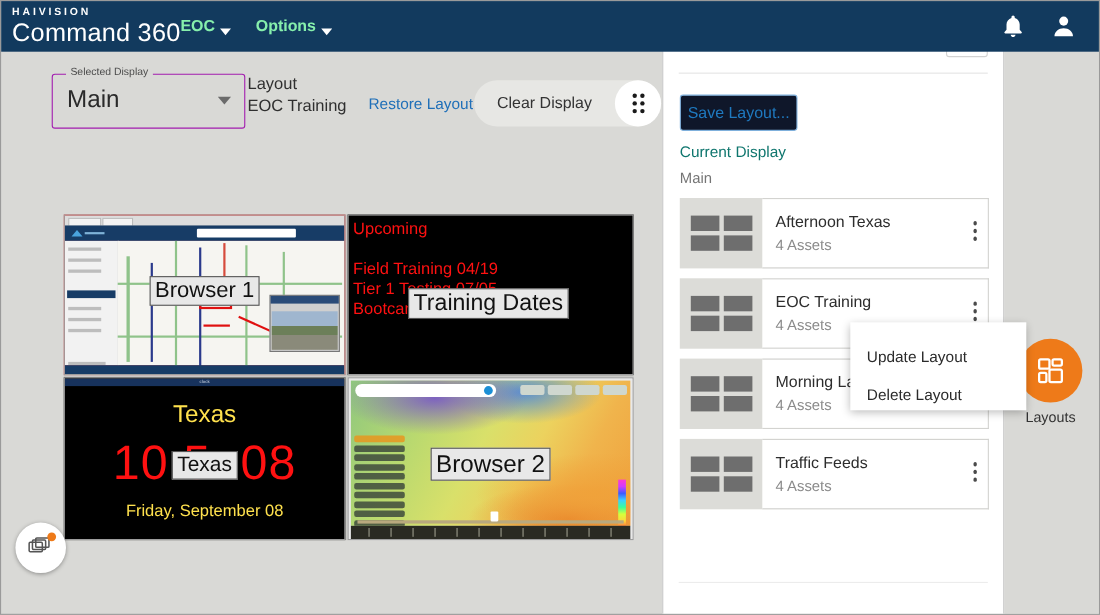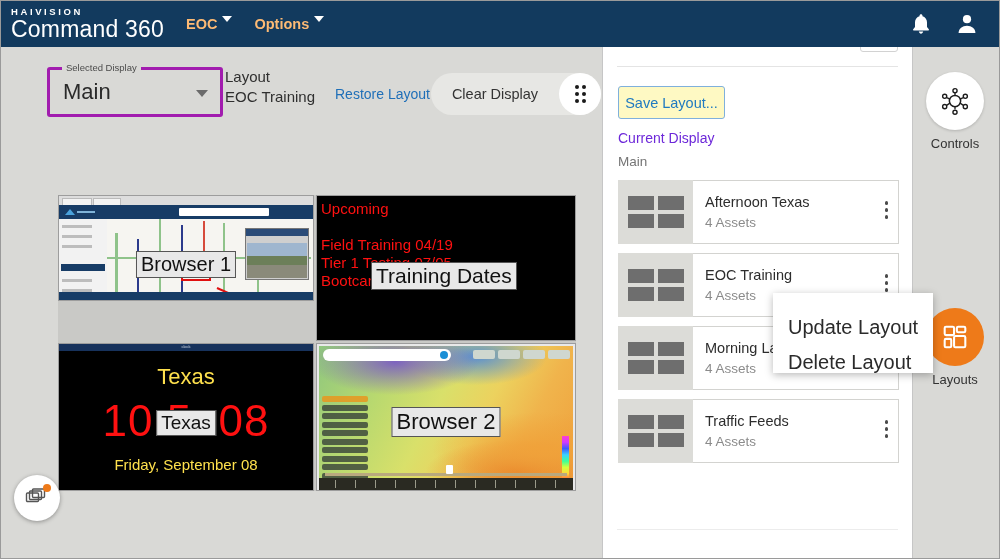--- a/index.html
+++ b/index.html
@@ -8,50 +8,50 @@
     font-family:"Liberation Sans","DejaVu Sans",sans-serif;
     background:#d9d9d6;
     -webkit-font-smoothing:antialiased;
   }
   #app{position:relative;width:1000px;height:559px;overflow:hidden;background:#d9d9d6;
        border:1px solid #9a9a9a;box-sizing:border-box;}
 
   
   .topbar{position:absolute;left:0;top:0;width:1000px;height:46px;background:#123a5e;
           display:flex;align-items:center;box-sizing:border-box;padding:0 0 0 10px;z-index:30;}
-  .brand{display:flex;flex-direction:column;justify-content:center;line-height:1;margin-right:22px;}
+  .brand{display:flex;flex-direction:column;justify-content:center;line-height:1;}
   .brand-sup{color:#ffffff;font-size:9.5px;letter-spacing:2.6px;font-weight:bold;margin-bottom:2px;}
   .brand-main{color:#ffffff;font-size:23px;letter-spacing:.2px;font-weight:400;}
-  .navitem{color:#fdba74;font-size:14.5px;font-weight:bold;margin-right:22px;display:flex;align-items:flex-start;gap:5px;cursor:pointer;}
+  .navitem{color:#86efac;font-size:14.5px;font-weight:bold;margin-right:22px;display:flex;align-items:flex-end;gap:5px;cursor:pointer;}
   .chev{display:inline-block;width:0;height:0;border-left:5px solid transparent;border-right:5px solid transparent;border-top:6px solid #fff;}
   .topbar-right{margin-left:auto;display:flex;align-items:center;gap:22px;padding-right:22px;}
   .ic-white{width:24px;height:24px;fill:#ffffff;display:block;cursor:pointer;}
 
   
   .toolbar{position:absolute;left:0;top:46px;width:600px;height:78px;}
   .disp-select{position:absolute;left:46px;top:20px;width:176px;height:50px;
-               border:3px solid #a21caf;border-radius:3px;background:transparent;box-sizing:border-box;cursor:pointer;}
+               border:1px solid #a21caf;border-radius:3px;background:transparent;box-sizing:border-box;cursor:pointer;}
   .disp-legend{position:absolute;left:12px;top:-8px;background:#d9d9d6;padding:0 4px;font-size:9.5px;color:#4b4b4b;}
   .disp-value{position:absolute;left:13px;top:9px;font-size:22px;color:#2a2a2a;}
   .disp-caret{position:absolute;right:12px;top:20px;width:0;height:0;
               border-left:6px solid transparent;border-right:6px solid transparent;border-top:7px solid #6b6b6b;}
   .layout-info{position:absolute;left:224px;top:70px;font-size:15px;color:#2f2f2f;line-height:20px;}
   .restore-link{position:absolute;left:334px;top:85px;font-size:14px;color:#1f6fb8;cursor:pointer;}
   .pillgroup{position:absolute;left:430px;top:72px;height:42px;width:170px;
              background:#e7e7e4;border-radius:21px;display:flex;align-items:center;}
   .clear-btn{flex:1;text-align:center;font-size:14.5px;color:#333;cursor:pointer;}
   .dots-btn{width:42px;height:42px;border-radius:50%;background:#ffffff;display:flex;
             align-items:center;justify-content:center;cursor:pointer;margin-right:0;}
   .dotgrid{display:grid;grid-template-columns:repeat(2,4px);grid-template-rows:repeat(3,4px);gap:3px;}
   .dotgrid i{width:4px;height:4px;background:#1a1a1a;border-radius:50%;display:block;}
 
   
   .wall{position:absolute;left:57px;top:194px;width:518px;height:296px;background:#c9c9c6;}
   .cell{position:absolute;box-sizing:border-box;overflow:hidden;}
-  .cell-tl{left:0;top:0;width:256px;height:106px;border:1px solid #9d9d9d;background:#ef4444;}
+  .cell-tl{left:0;top:0;width:256px;height:146px;border:1px solid #9d9d9d;background:#ef4444;}
   .cell-tr{left:258px;top:0;width:260px;height:146px;border:1px solid #9d9d9d;background:#000;}
   .cell-bl{left:0;top:148px;width:256px;height:148px;border:1px solid #9d9d9d;background:#000;}
   .cell-br{left:258px;top:148px;width:260px;height:148px;border:1px solid #9d9d9d;background:#e6e6e6;}
 
   .ovl{position:absolute;background:#e8e8e8;color:#111;font-size:17px;padding:1px 4px;
        border:1px solid #555;white-space:nowrap;font-family:"Liberation Sans",sans-serif;}
 
   
   .b1-chrome{position:absolute;left:0;top:0;width:100%;height:9px;background:#ddd;border-bottom:1px solid #bbb;}
   .b1-tab{position:absolute;left:3px;top:1.5px;width:28px;height:6px;background:#f3f3f3;border:1px solid #bbb;}
@@ -125,40 +125,40 @@
   
   .panel{position:absolute;left:601px;top:1px;width:311px;height:557px;background:#ffffff;
          border:1px solid #c6c6c6;box-sizing:border-box;z-index:28;}
   .panel-head{position:relative;height:63px;}
   .panel-title{position:absolute;left:15px;top:16px;font-size:25px;color:#2b2b2b;font-weight:400;}
   .pin-btn{position:absolute;right:14px;top:11px;width:36px;height:36px;border:1px solid #d2d2d2;
            border-radius:3px;background:#fff;display:flex;align-items:center;justify-content:center;cursor:pointer;}
   .pin-btn svg{width:17px;height:17px;fill:#6f6f6f;}
   .panel-div{position:absolute;left:14px;right:14px;top:63px;height:1px;background:#e4e4e4;}
   .save-btn{position:absolute;left:15px;top:83px;width:105px;height:31px;border:1px solid #7fb0dc;
-            border-radius:3px;background:#fef9c3;color:#1f7ac0;font-size:14.5px;display:flex;
+            border-radius:3px;background:#0f172a;color:#1f7ac0;font-size:14.5px;display:flex;
             align-items:center;justify-content:center;cursor:pointer;}
-  .cur-disp{position:absolute;left:15px;top:127px;font-size:14px;color:#6d28d9;}
+  .cur-disp{position:absolute;left:15px;top:127px;font-size:14px;color:#0f766e;}
   .cur-val{position:absolute;left:15px;top:151px;font-size:13.5px;color:#757575;}
   .lay-list{position:absolute;left:15px;top:177px;width:281px;}
   .lay-row{position:relative;height:64px;margin-bottom:9px;background:#dcdcd8;display:flex;align-items:stretch;}
   .lay-thumb{width:75px;display:flex;align-items:center;justify-content:center;flex:none;}
   .thumb-grid{display:grid;grid-template-columns:repeat(2,26px);grid-template-rows:repeat(2,14px);gap:4px;}
   .thumb-grid i{background:#6e6e6e;display:block;}
   .lay-body{flex:1;background:#ffffff;border:1px solid #d3d3d0;border-left:none;position:relative;}
   .lay-name{position:absolute;left:12px;top:13px;font-size:14.5px;color:#2d2d2d;}
   .lay-sub{position:absolute;left:12px;top:34px;font-size:13.5px;color:#8b8b8b;}
   .kebab{position:absolute;right:10px;top:20px;display:flex;flex-direction:column;gap:3.5px;cursor:pointer;}
   .kebab i{width:3.5px;height:3.5px;border-radius:50%;background:#4a4a4a;display:block;}
   .panel-foot-div{position:absolute;left:14px;right:14px;bottom:28px;height:1px;background:#ececec;}
 
   
   .ctxmenu{position:absolute;left:772px;top:292px;width:160px;height:80px;background:#ffffff;
            box-shadow:0 2px 8px rgba(0,0,0,.28);z-index:40;}
-  .ctxitem{position:absolute;left:15px;font-size:20px;color:#2b2b2b;cursor:pointer;text-align:center;}
+  .ctxitem{position:absolute;left:15px;font-size:14px;color:#2b2b2b;cursor:pointer;text-align:center;}
 </style>
 </head>
 <body>
 
 <div id="app">
 
   <div class="topbar">
     <div class="brand">
       <div class="brand-sup">HAIVISION</div>
       <div class="brand-main">Command 360</div>
@@ -321,35 +321,20 @@
   <div class="fab">
     <svg viewBox="0 0 24 24">
       <rect x="1.5" y="7" width="12" height="8.5" rx="1" fill="none" stroke="#555" stroke-width="1.4"></rect>
       <rect x="4.5" y="5" width="12" height="8.5" rx="1" fill="none" stroke="#555" stroke-width="1.4"></rect>
       <rect x="7.5" y="3" width="12" height="8.5" rx="1" fill="none" stroke="#555" stroke-width="1.4"></rect>
     </svg>
     <span class="fab-dot"></span>
   </div>
 
   <div class="rail">
-    <div class="rail-item" style="top:25px;">
-      <div class="rail-circle">
-        <svg viewBox="0 0 32 32">
-          <circle cx="16" cy="16" r="6" fill="none" stroke="#1d1d1d" stroke-width="1.6"></circle>
-          <circle cx="16" cy="5" r="2.2" fill="none" stroke="#1d1d1d" stroke-width="1.5"></circle>
-          <circle cx="27" cy="11" r="2.2" fill="none" stroke="#1d1d1d" stroke-width="1.5"></circle>
-          <circle cx="27" cy="22" r="2.2" fill="none" stroke="#1d1d1d" stroke-width="1.5"></circle>
-          <circle cx="16" cy="28" r="2.2" fill="none" stroke="#1d1d1d" stroke-width="1.5"></circle>
-          <circle cx="5" cy="22" r="2.2" fill="none" stroke="#1d1d1d" stroke-width="1.5"></circle>
-          <circle cx="5" cy="11" r="2.2" fill="none" stroke="#1d1d1d" stroke-width="1.5"></circle>
-          <path d="M16 7.2V10M25 12.3L21 14M25 20.7L21 18M16 24.8V22M7 20.7L11 18M7 12.3L11 14" stroke="#1d1d1d" stroke-width="1.4" fill="none"></path>
-        </svg>
-      </div>
-      <div class="rail-label">Controls</div>
-    </div>
 
 
     <div class="rail-item" style="top:261px;">
       <div class="rail-circle active">
         <svg viewBox="0 0 32 32">
           <rect x="5" y="5" width="10" height="9" rx="1.4" fill="none" stroke="#fff" stroke-width="2.2"></rect>
           <rect x="18" y="5" width="9" height="6" rx="1.4" fill="none" stroke="#fff" stroke-width="2.2"></rect>
           <rect x="5" y="18" width="7" height="9" rx="1.4" fill="none" stroke="#fff" stroke-width="2.2"></rect>
           <rect x="15" y="15" width="12" height="12" rx="1.4" fill="none" stroke="#fff" stroke-width="2.2"></rect>
         </svg>

